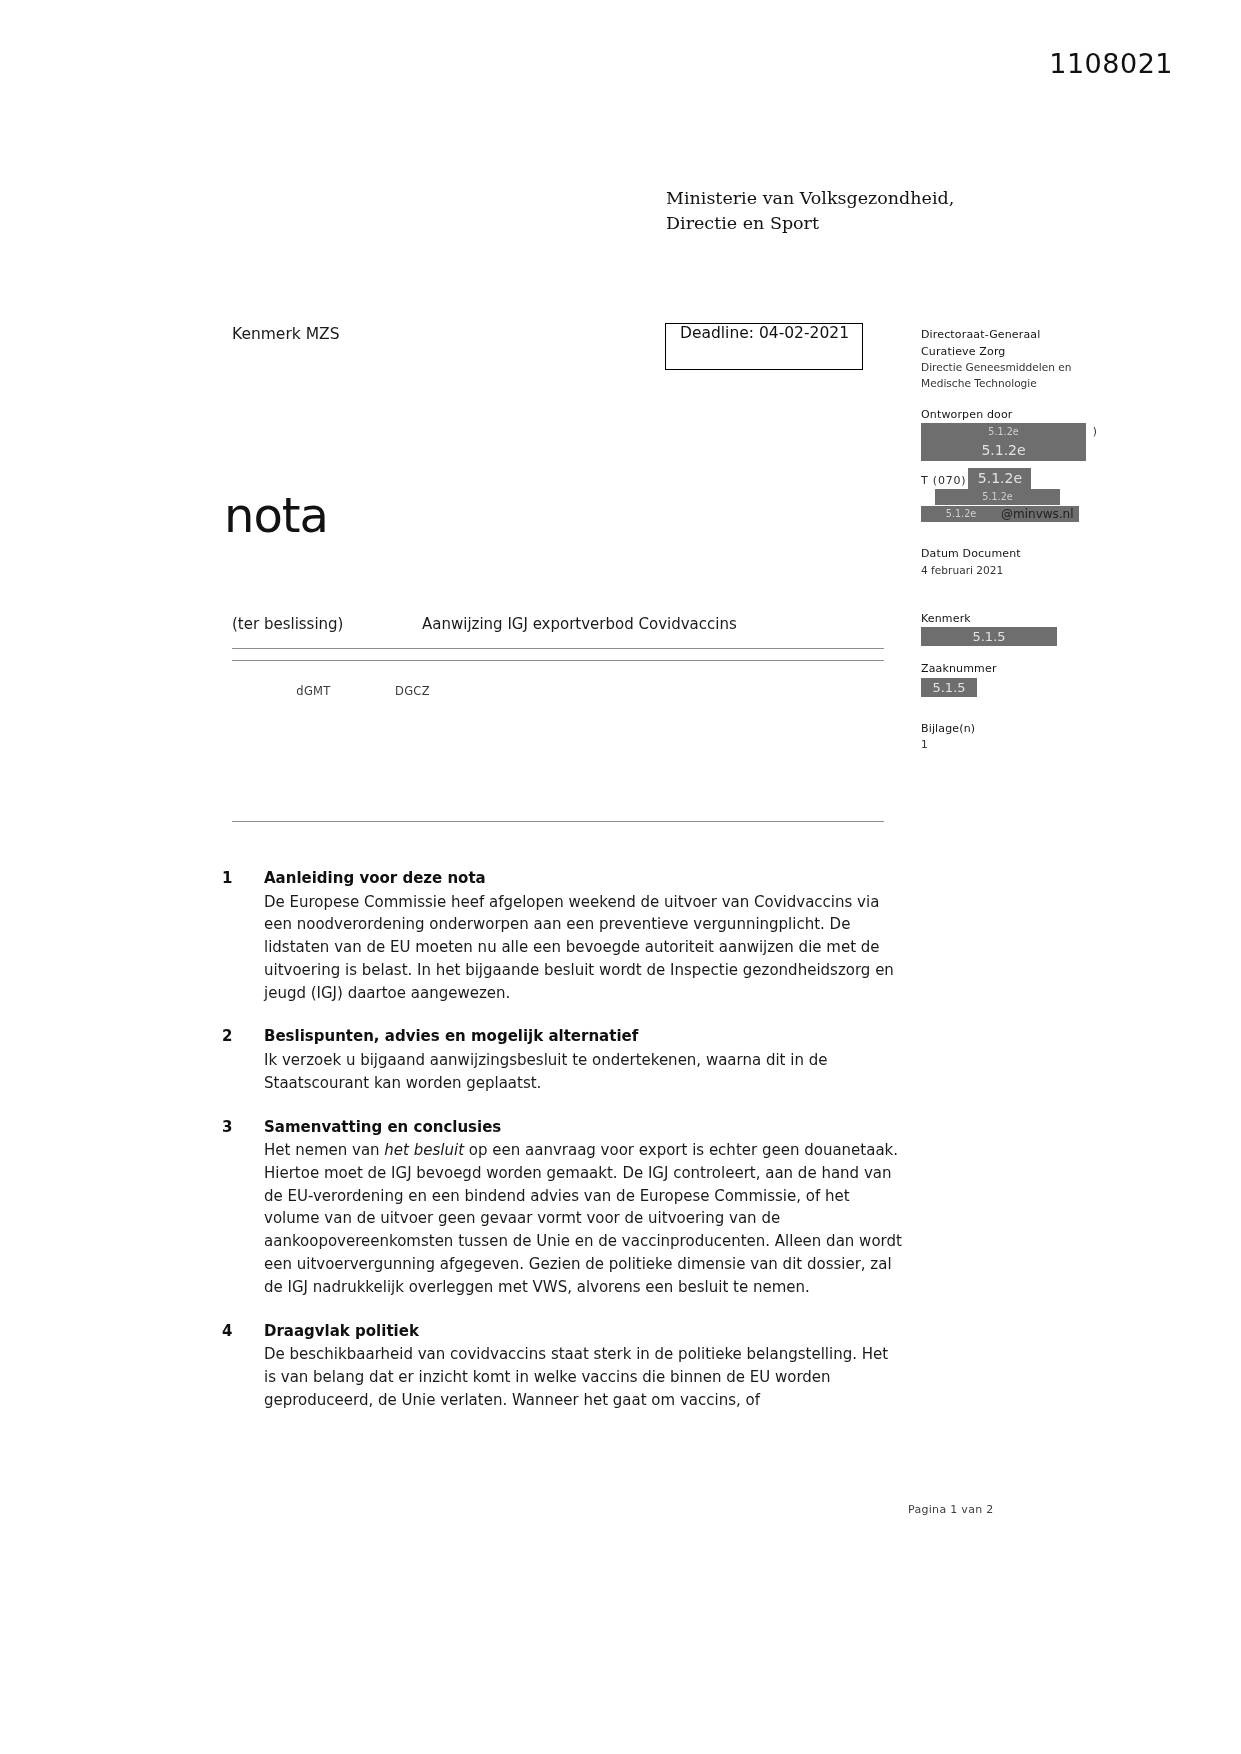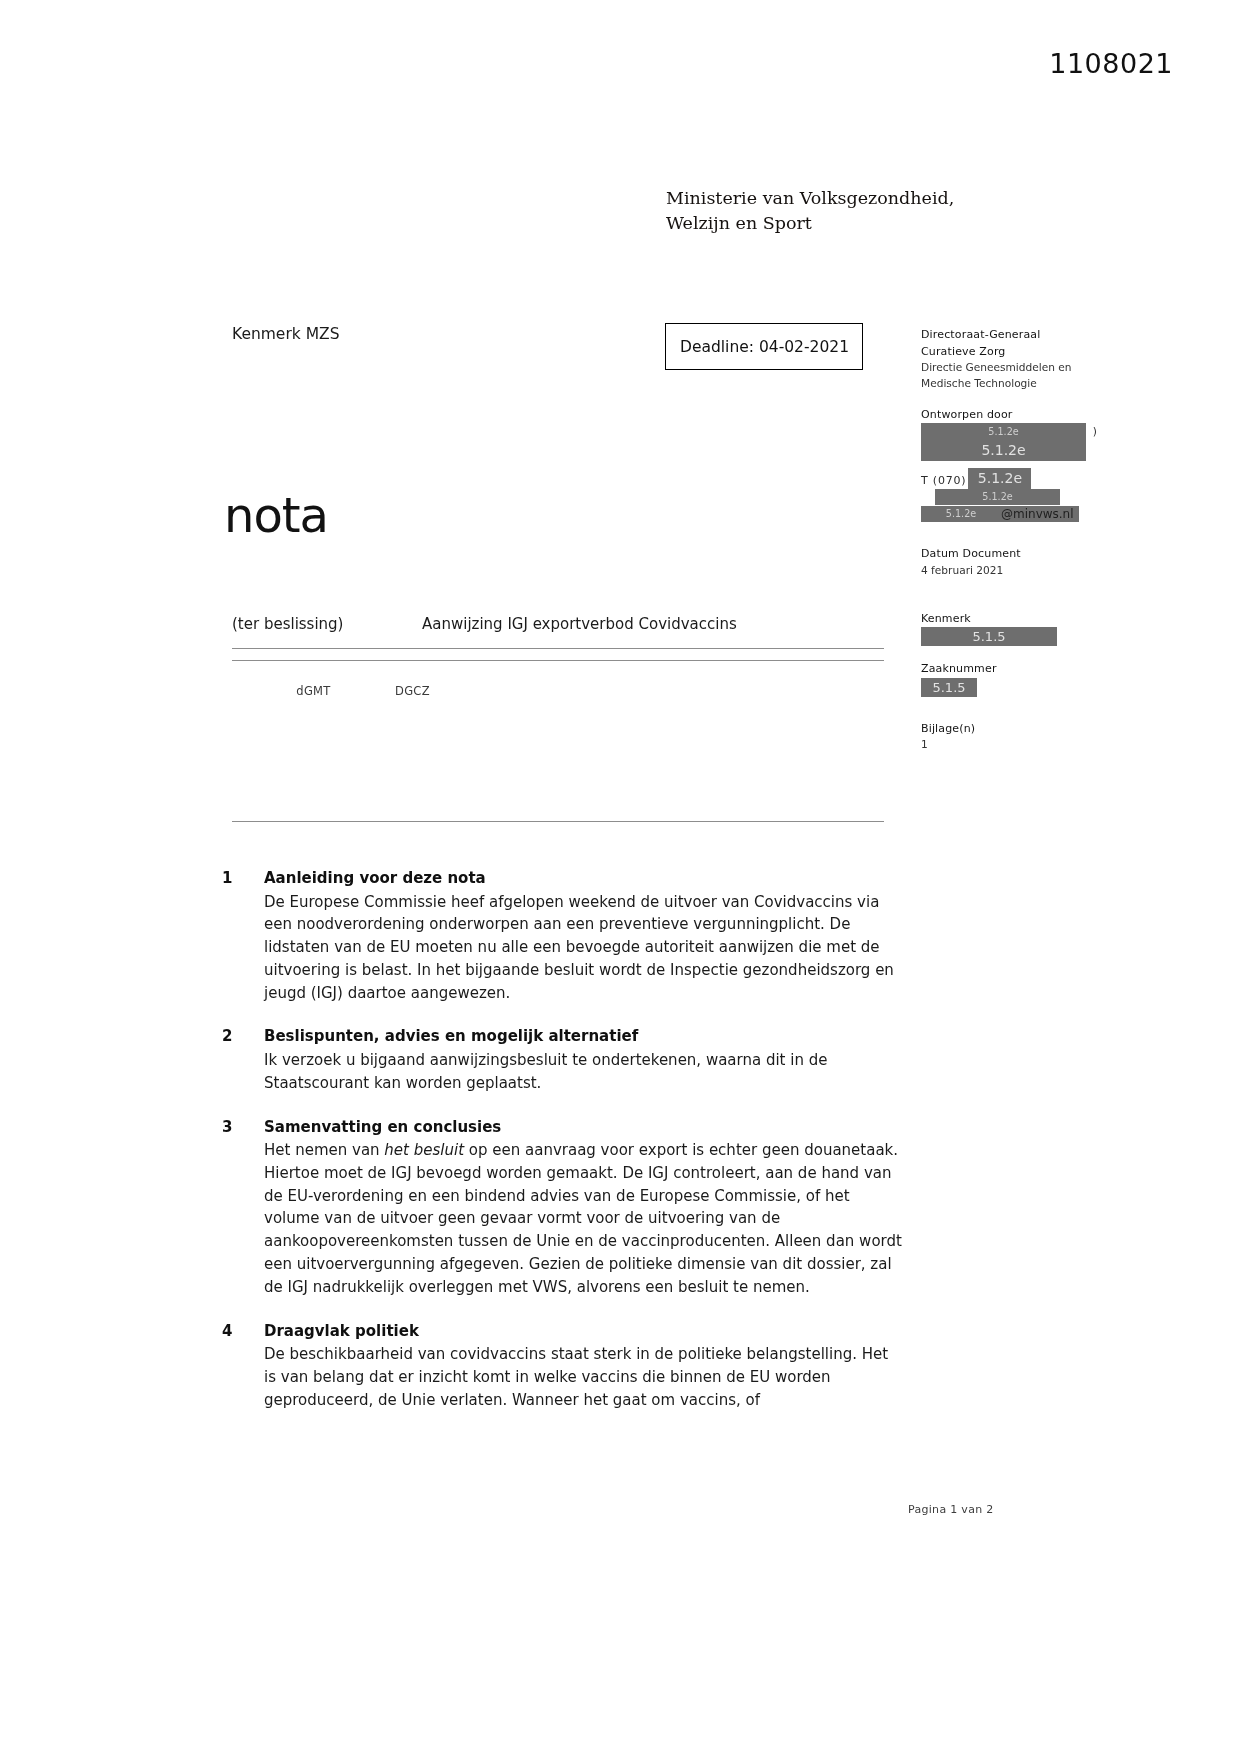--- a/index.html
+++ b/index.html
@@ -53,21 +53,20 @@
   
   .deadline-box {
     position: absolute;
     left: 665px;
     top: 323px;
     width: 198px;
     height: 47px;
     border: 1.6px solid #000000;
     box-sizing: border-box;
     display: flex;
-    align-items: center;
   }
   .deadline-box span {
     padding-left: 14px;
     font-size: 15.5px;
     color: #121212;
   }
 
   
   .sidebar {
     position: absolute;
@@ -288,21 +287,21 @@
 </style>
 </head>
 <body>
 
 <div class="page">
 
   <div class="doc-number">1108021</div>
 
   <div class="ministry">
     <div>Ministerie van Volksgezondheid,</div>
-    <div>Welzijn en Sport</div>
+    <div>Directie en Sport</div>
   </div>
 
   <div class="addressee">Kenmerk MZS</div>
 
   <div class="deadline-box">
     <span>Deadline: 04-02-2021</span>
   </div>
 
   <div class="sidebar">
 

